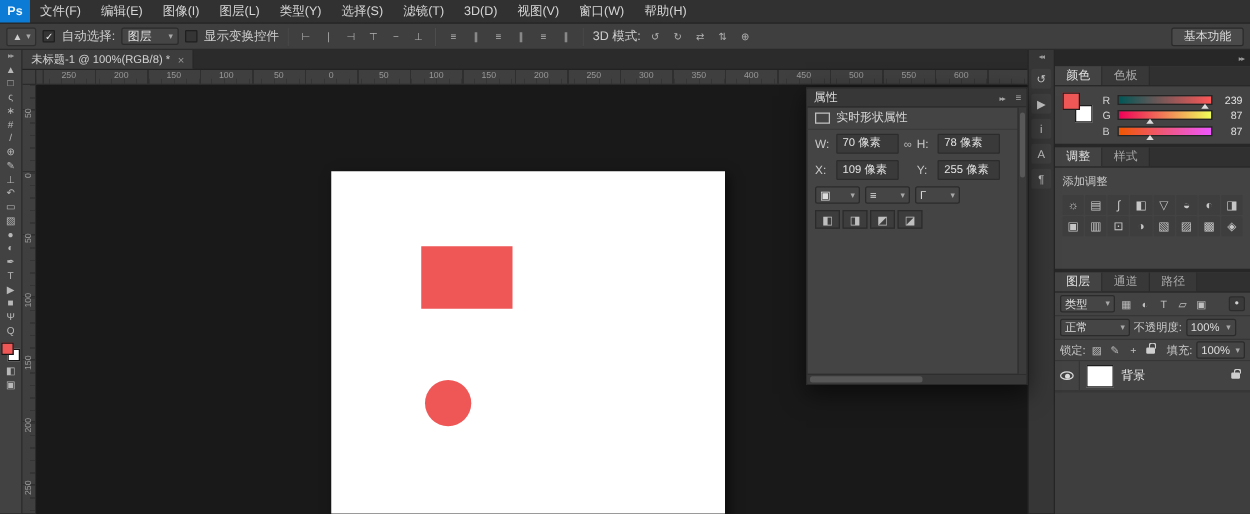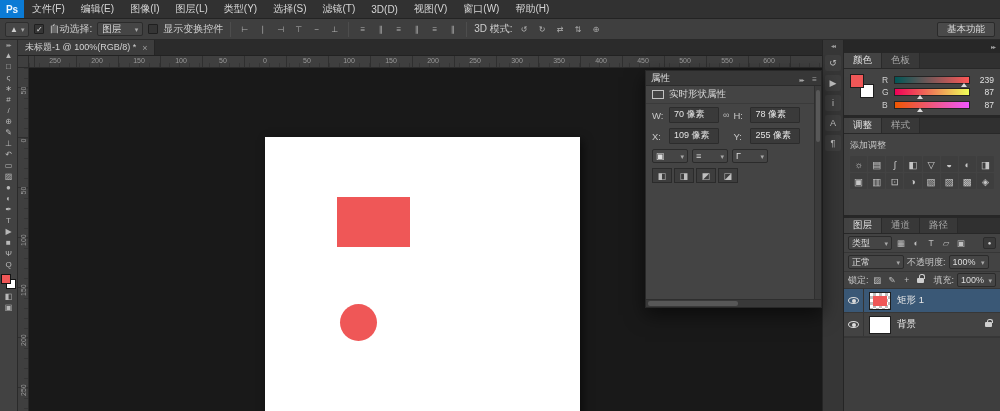--- a/index.html
+++ b/index.html
@@ -295,30 +295,20 @@
           <span class="mini-label">锁定:</span>
           <span id="lock-icons" class="contents"><span class="filter-icon lock-ic">▨</span><span class="filter-icon lock-ic">✎</span><span class="filter-icon lock-ic">+</span></span>
           <span class="lock-css"></span>
           <span class="mini-label" style="margin-left:4px">填充:</span>
           <span class="combo mini" style="width:40px">
             <span>100%</span>
             <span class="arrow">▾</span>
           </span>
         </div>
         <div id="layer-list">
-            <div class="layer-row selected">
-    <span class="eye-cell">
-                <span class="eye"></span>
-              </span>
-    <span class="thumb rect">
-                <span class="th-rect" style="background: rgb(239, 87, 87);"></span>
-              </span>
-    <span class="layer-label">矩形 1</span>
-
-  </div>
             <div class="layer-row">
     <span class="eye-cell">
                 <span class="eye"></span>
               </span>
     <span class="thumb background"></span>
     <span class="layer-label">背景</span>
     <span class="lock-css"></span>
   </div>
           </div>
         <div class="layers-filler"></div>

